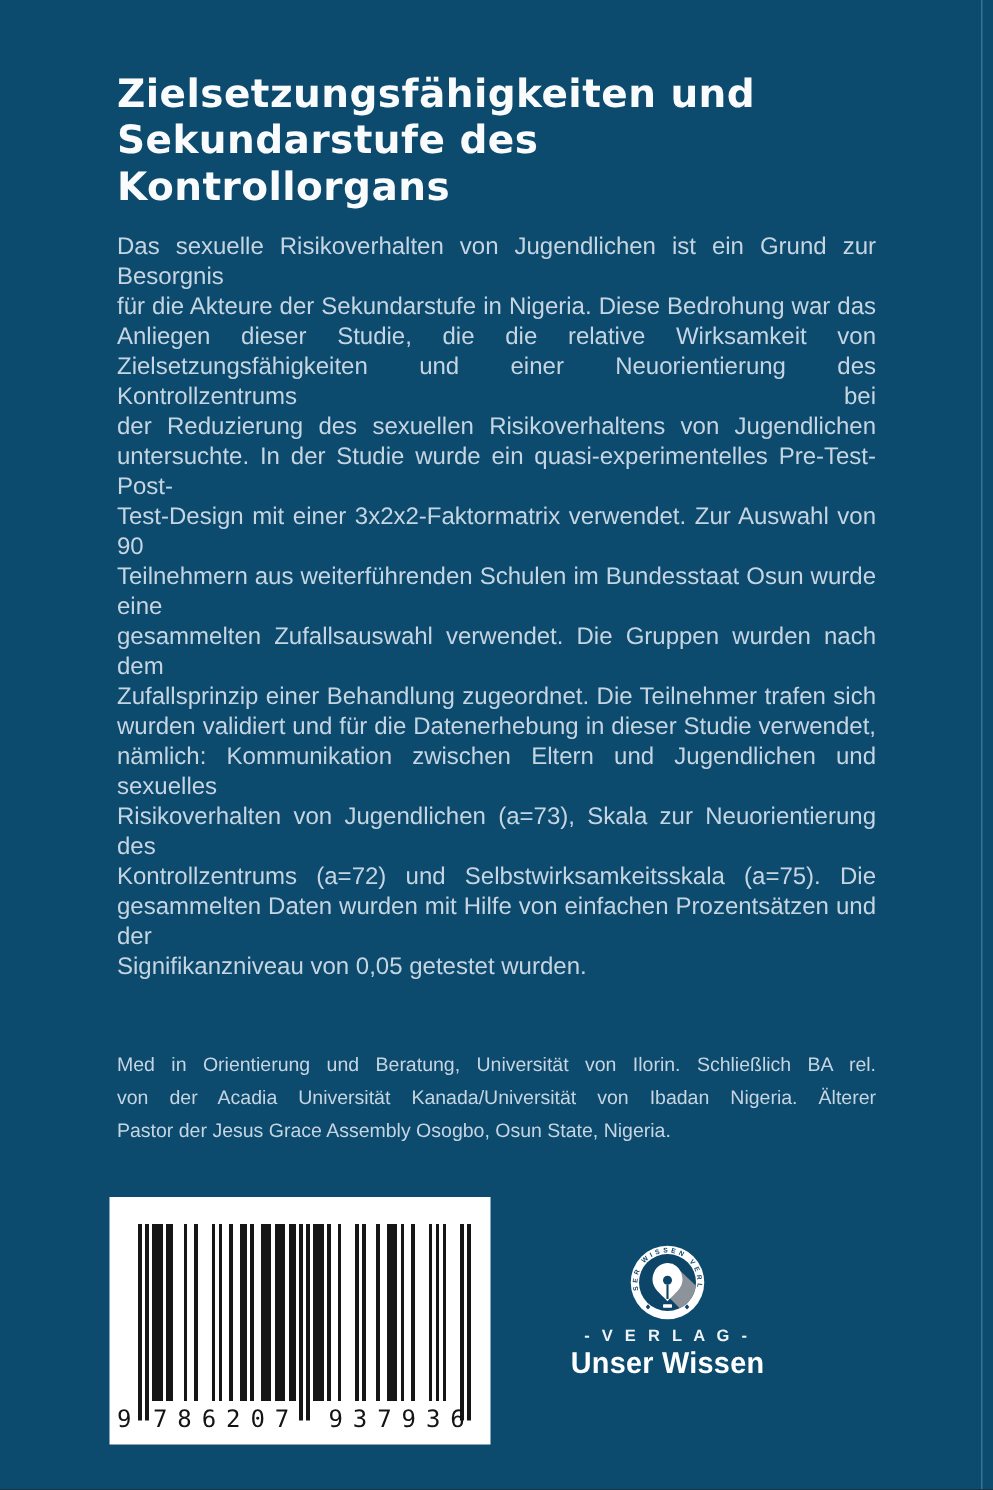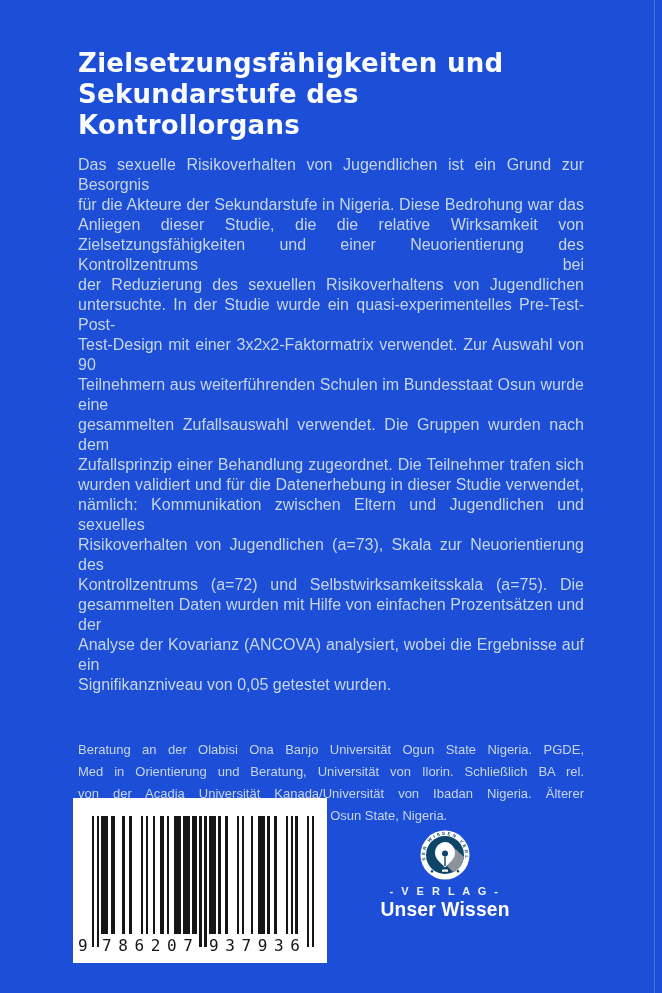--- a/index.html
+++ b/index.html
@@ -1,39 +1,39 @@
 <!DOCTYPE html>
 <html><head>
 <meta charset="utf-8">
 <style>
   html,body{margin:0;padding:0;background:#222;}
   .page{
     position:relative;width:662px;height:993px;overflow:hidden;
-    background:#1d4ed8;
+    background:#0c4a6e;
     font-family:"Liberation Sans",sans-serif;
   }
   .edge-line{position:absolute;top:0;bottom:0;right:7px;width:1px;background:rgba(130,170,200,0.40);}
   .content{padding:48px 78px 0 78px;}
   .title{color:#f9fbfc;font-family:"DejaVu Sans",sans-serif;font-weight:bold;
          font-size:26px;line-height:31px;letter-spacing:0.3px;}
   .abstract{margin-top:14px;color:#c5d5e1;font-size:16px;line-height:20px;}
   .bio{margin-top:44px;color:#c5d5e1;font-size:13px;line-height:22px;}
   .jline{text-align:justify;text-align-last:justify;overflow:hidden;white-space:normal;}
   .jline.last{text-align-last:left;}
 
   
   .barcode-panel{position:absolute;left:73px;top:798px;width:254px;height:165px;background:#ffffff;}
   .barcode-svg{position:absolute;left:19px;top:18px;}
   .barcode-digits{position:absolute;left:0;top:138px;width:100%;height:24px;
                   color:#141414;font-family:"DejaVu Sans Mono","Liberation Mono",monospace;
                   font-size:16px;}
   .dgrp{position:absolute;top:0;}
   .dgrp-1{left:5px;}
   .dgrp-2{left:29px;letter-spacing:6.6px;}
-  .dgrp-3{left:136px;letter-spacing:6.6px;}
+  .dgrp-3{left:146px;letter-spacing:6.6px;}
 
   
   .publisher{position:absolute;left:365px;top:830px;width:160px;text-align:center;color:#ffffff;}
   .seal{display:block;margin:0 auto;width:50px;height:50px;}
   .verlag{margin-top:5px;font-size:11px;font-weight:bold;letter-spacing:2.5px;color:#eef3f6;white-space:nowrap;}
   .pubname{margin-top:1px;font-size:20px;font-weight:bold;letter-spacing:0.2px;
            transform:scaleX(0.96);transform-origin:center;white-space:nowrap;}
 </style>
 </head>
 <body>
@@ -57,26 +57,24 @@
       <div class="jline">untersuchte. In der Studie wurde ein quasi-experimentelles Pre-Test-Post-</div>
       <div class="jline">Test-Design mit einer 3x2x2-Faktormatrix verwendet. Zur Auswahl von 90</div>
       <div class="jline">Teilnehmern aus weiterführenden Schulen im Bundesstaat Osun wurde eine</div>
       <div class="jline">gesammelten Zufallsauswahl verwendet. Die Gruppen wurden nach dem</div>
       <div class="jline">Zufallsprinzip einer Behandlung zugeordnet. Die Teilnehmer trafen sich</div>
       <div class="jline">wurden validiert und für die Datenerhebung in dieser Studie verwendet,</div>
       <div class="jline">nämlich: Kommunikation zwischen Eltern und Jugendlichen und sexuelles</div>
       <div class="jline">Risikoverhalten von Jugendlichen (a=73), Skala zur Neuorientierung des</div>
       <div class="jline">Kontrollzentrums (a=72) und Selbstwirksamkeitsskala (a=75). Die</div>
       <div class="jline">gesammelten Daten wurden mit Hilfe von einfachen Prozentsätzen und der</div>
-      <div class="jline">Analyse der Kovarianz (ANCOVA) analysiert, wobei die Ergebnisse auf ein</div>
       <div class="jline last">Signifikanzniveau von 0,05 getestet wurden.</div>
     </div>
 
     <div class="bio">
-      <div class="jline">Beratung an der Olabisi Ona Banjo Universität Ogun State Nigeria. PGDE,</div>
       <div class="jline">Med in Orientierung und Beratung, Universität von Ilorin. Schließlich BA rel.</div>
       <div class="jline">von der Acadia Universität Kanada/Universität von Ibadan Nigeria. Älterer</div>
       <div class="jline last">Pastor der Jesus Grace Assembly Osogbo, Osun State, Nigeria.</div>
     </div>
   </div>
 
   <div class="barcode-panel">
     <svg id="barcode-svg" class="barcode-svg" width="222" height="131" viewBox="0 0 222 131" shape-rendering="crispEdges">
         <rect x="0.00" y="0" width="2.34" height="131" fill="#161616"></rect>
         <rect x="4.67" y="0" width="2.34" height="131" fill="#161616"></rect>

